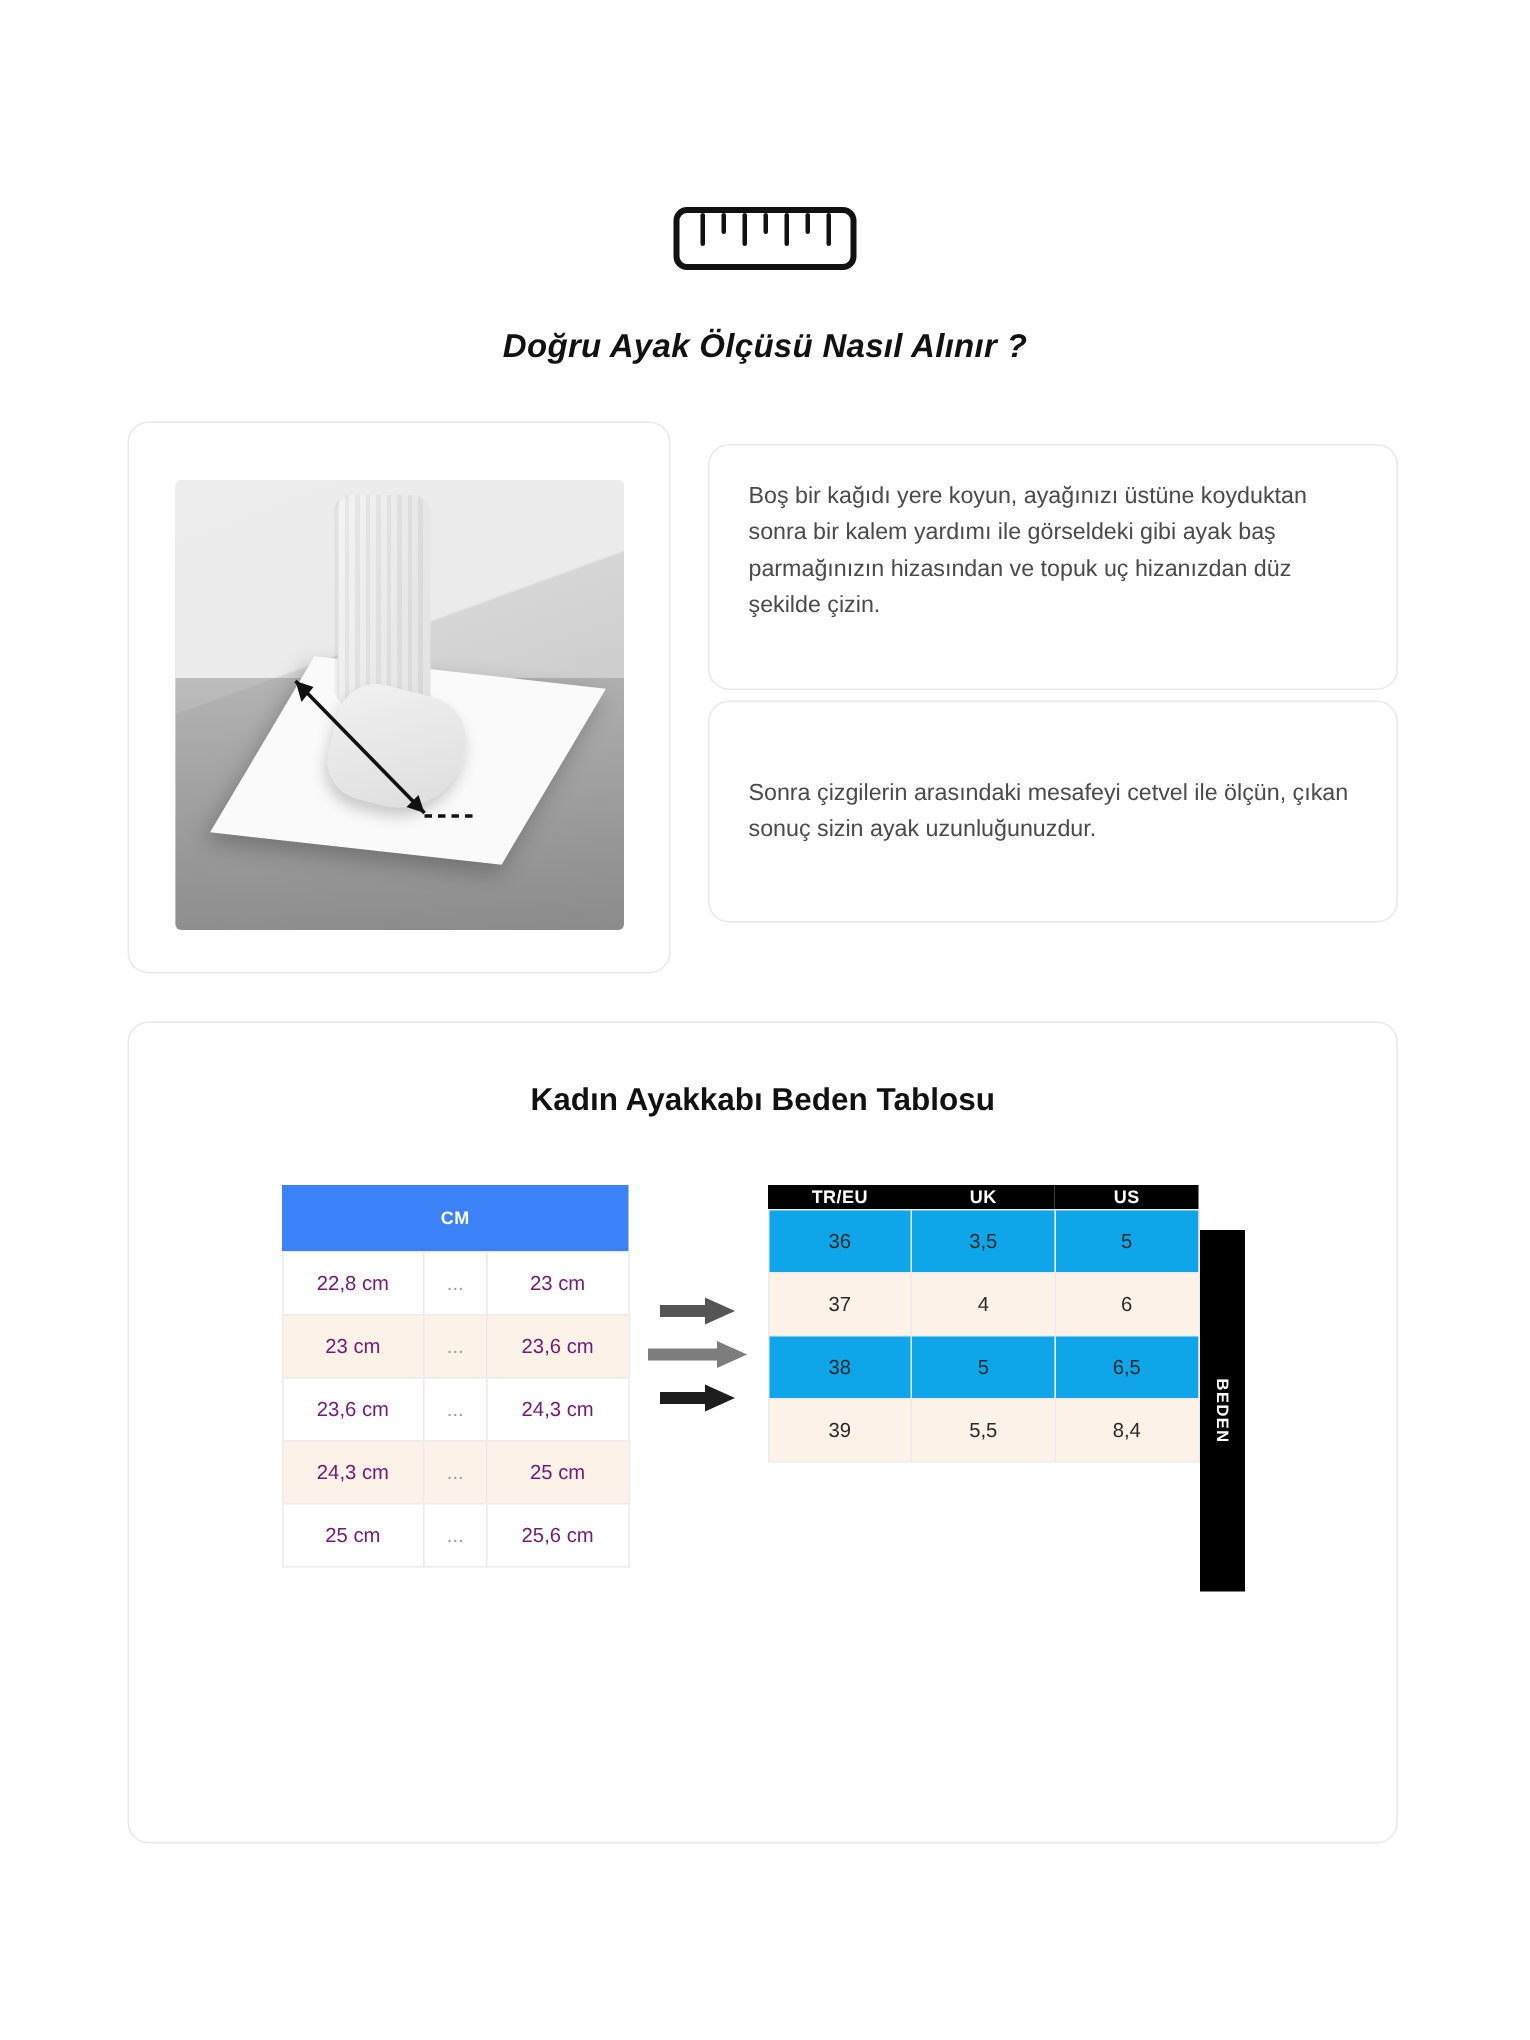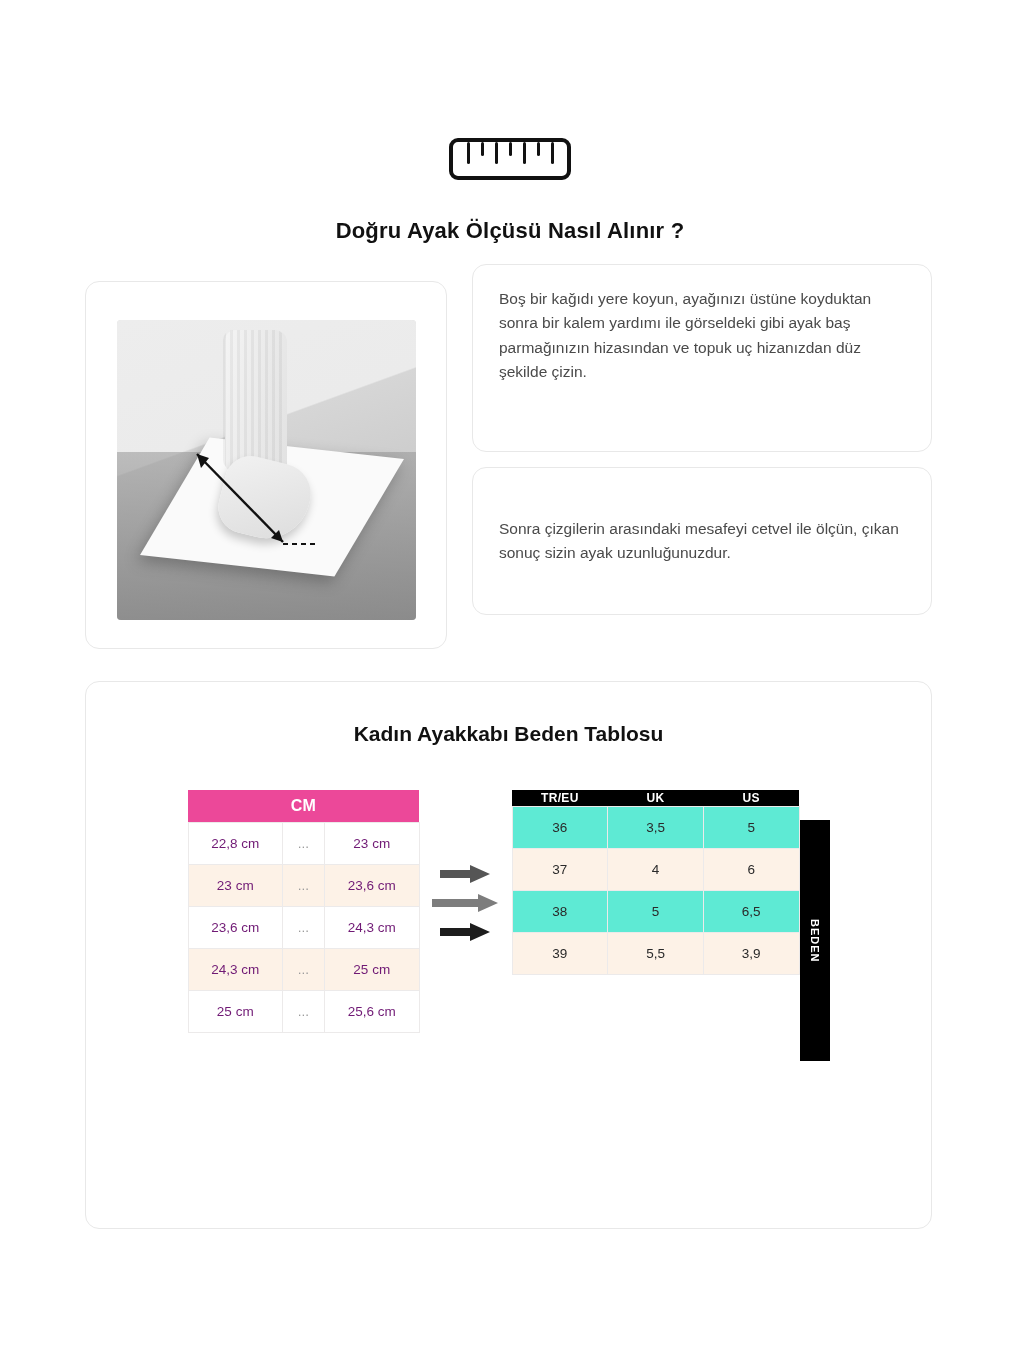--- a/index.html
+++ b/index.html
@@ -49,20 +49,21 @@
   .main-title {
     position: absolute;
     top: 218px;
     left: 0;
     width: 1020px;
     text-align: center;
     font-size: 22px;
     font-weight: bold;
     letter-spacing: .2px;
     color: #111;
+    font-style: italic;
   }
 
   
   .photo-card {
     position: absolute;
     left: 85px;
     top: 281px;
     width: 362px;
     height: 368px;
     border: 1px solid #e8e8e8;
@@ -139,21 +140,21 @@
     left: 472px;
     width: 460px;
     border: 1px solid #e8e8e8;
     border-radius: 14px;
     background: #fff;
     color: #4a4a4a;
     font-size: 15.5px;
     line-height: 1.58;
     padding: 22px 26px;
   }
-  .text-card.one { top: 264px; height: 188px; }
+  .text-card.one { top: 296px; height: 164px; }
   .text-card.two { top: 467px; height: 148px; display: flex; align-items: center; }
 
   
   .table-card {
     position: absolute;
     left: 85px;
     top: 681px;
     width: 847px;
     height: 548px;
     border: 1px solid #e8e8e8;
@@ -178,26 +179,26 @@
     width: 100%;
     display: flex;
     justify-content: center;
     align-items: flex-start;
   }
 
   table { border-collapse: collapse; }
 
   .cm-table { width: 232px; }
   .cm-table thead th {
-    background: #ec4899;
+    background: #3b82f6;
     color: #fff;
-    font-size: 16px;
+    font-size: 12px;
     font-weight: bold;
     letter-spacing: .4px;
-    height: 32px;
+    height: 44px;
     padding: 0;
   }
   .cm-table td {
     border: 1px solid #eceaea;
     height: 42px;
     font-size: 13.5px;
     color: #701a75;
     text-align: center;
     padding: 0 6px;
     background: #fff;
@@ -226,21 +227,21 @@
     padding: 0;
     letter-spacing: .3px;
   }
   .sz-table td {
     border: 1px solid #eceaea;
     height: 42px;
     width: 96px;
     font-size: 13.5px;
     color: #2a2a2a;
     text-align: center;
-    background: #5eead4;
+    background: #0ea5e9;
   }
   .sz-table tr.hl td { background: #fdf2e7; }
 
   .beden-bar {
     width: 30px;
     height: 241px;
     margin-top: 30px;
     background: #000;
     color: #fff;
     display: flex;
@@ -369,21 +370,21 @@
               <td>6</td>
             </tr>
             <tr>
               <td>38</td>
               <td>5</td>
               <td>6,5</td>
             </tr>
             <tr class="hl">
               <td>39</td>
               <td>5,5</td>
-              <td>3,9</td>
+              <td>8,4</td>
             </tr>
           </tbody>
         </table>
         <div class="beden-bar">
           <span>BEDEN</span>
         </div>
       </div>
 
     </div>
   </div>

